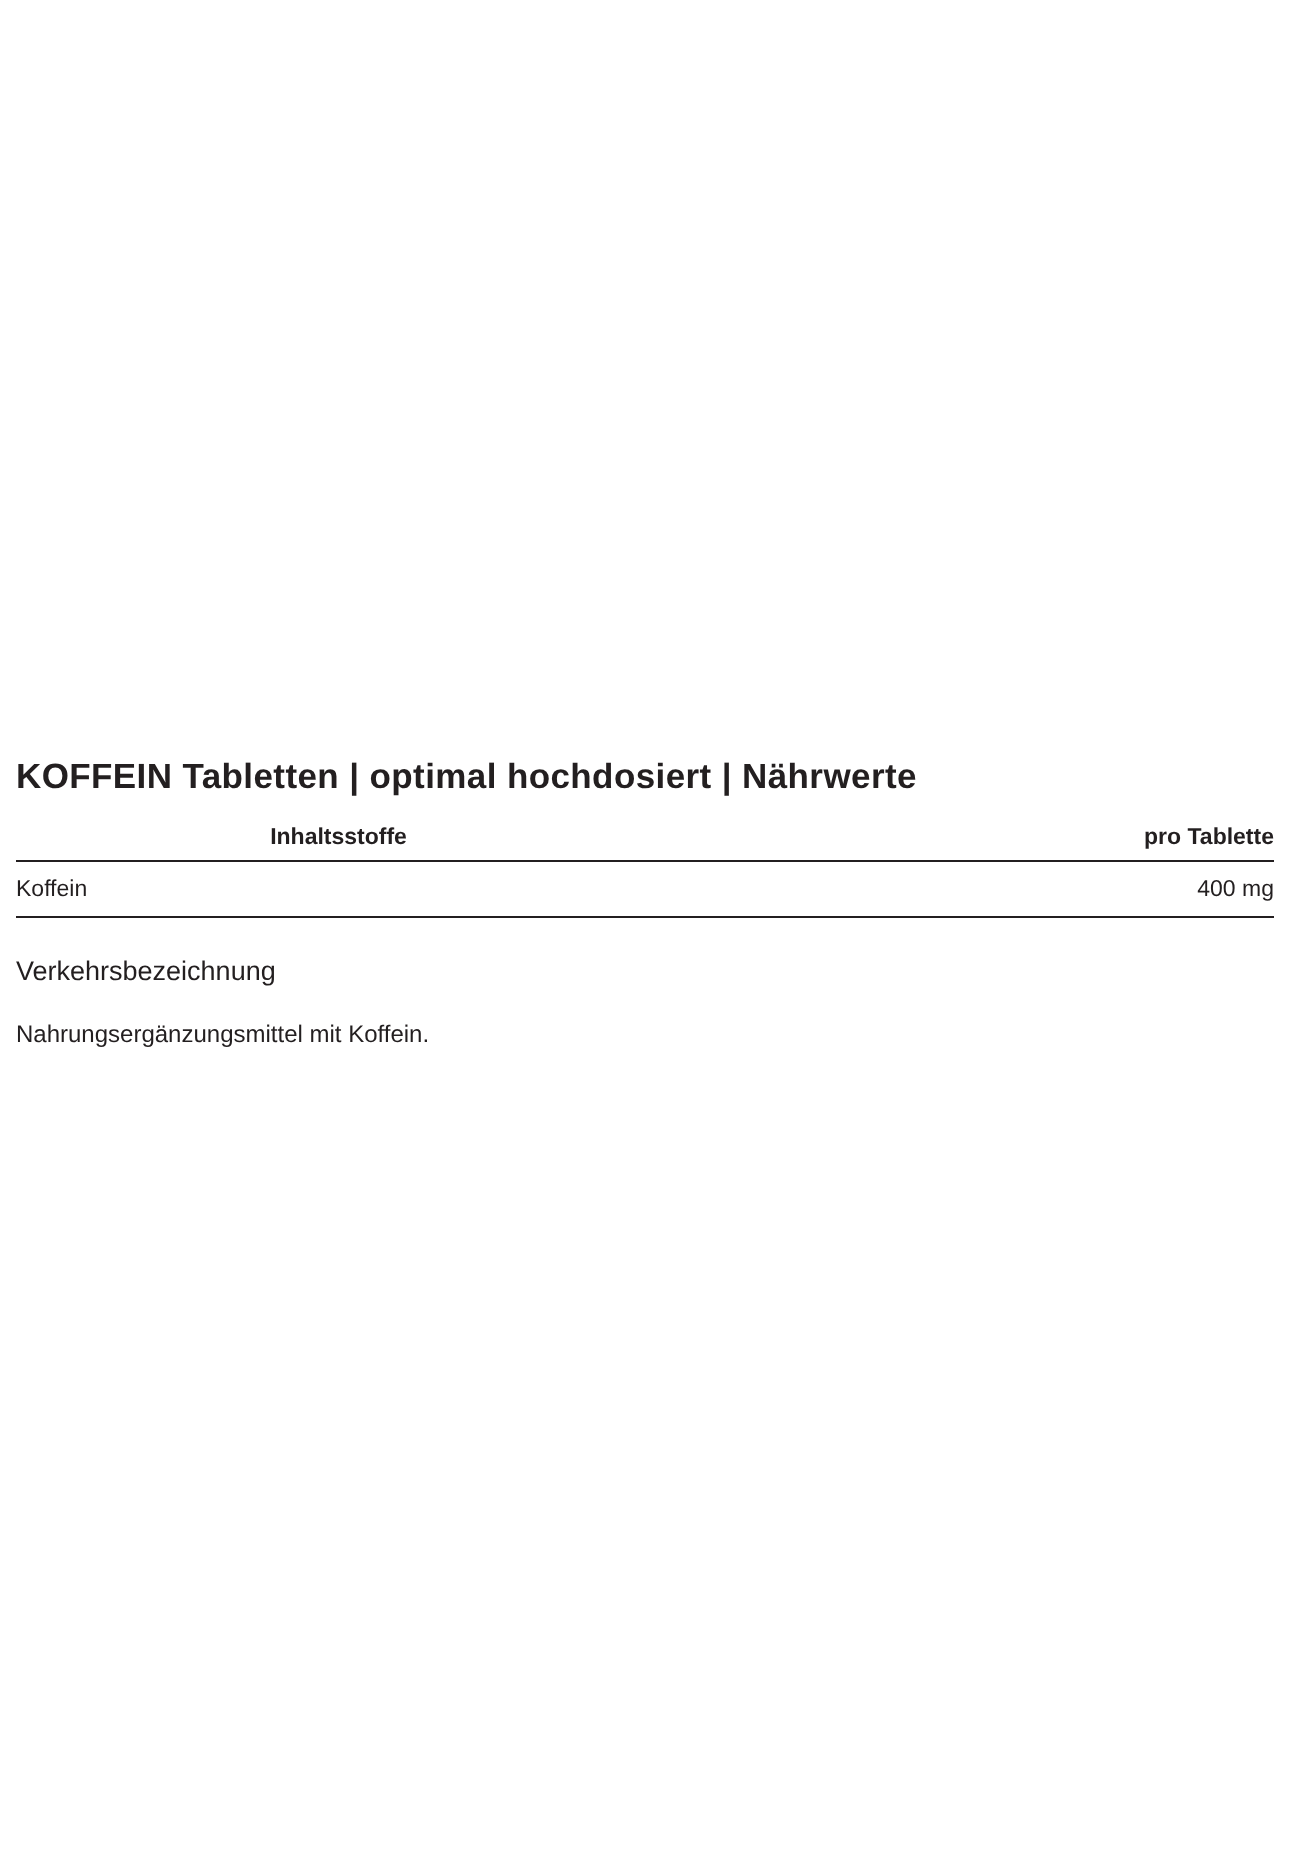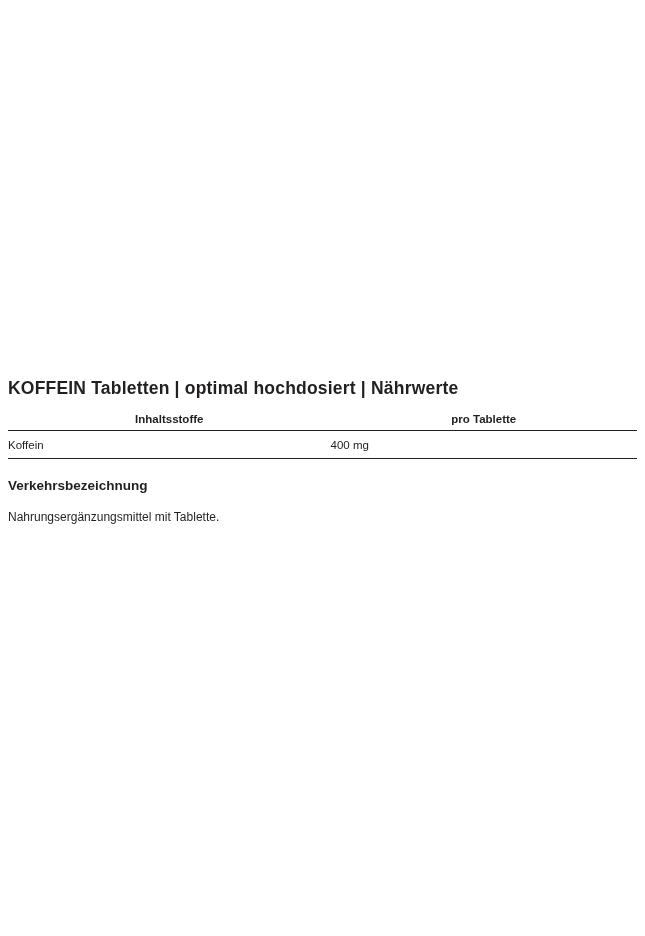--- a/index.html
+++ b/index.html
@@ -50,34 +50,35 @@
     font-weight: bold;
     font-size: 11.5px;
     padding: 0 0 5px 0;
     border-bottom: 1px solid #231f20;
     text-align: center;
     white-space: nowrap;
   }
 
   .nutri-table th.right,
   .nutri-table td.right {
+    text-align: right;
   }
 
   .nutri-table td {
     font-weight: normal;
     font-size: 11.5px;
     padding: 8px 0 7px 0;
     border-bottom: 1px solid #231f20;
     text-align: left;
     margin-left: 48px;
   }
 
   .section-heading {
     font-size: 13.5px;
-    font-weight: bold;
+    font-weight: normal;
     color: #231f20;
     margin: 18px 0 0 0;
     line-height: 1.3;
   }
 
   .section-text {
     font-size: 12px;
     font-weight: normal;
     color: #231f20;
     margin: 14px 0 0 0;
@@ -102,16 +103,16 @@
       <tbody>
         <tr>
           <td>Koffein</td>
           <td class="right">400 mg</td>
         </tr>
       </tbody>
     </table>
 
     <h2 class="section-heading">Verkehrsbezeichnung</h2>
 
-    <p class="section-text">Nahrungsergänzungsmittel mit Tablette.</p>
+    <p class="section-text">Nahrungsergänzungsmittel mit Koffein.</p>
 
   </div>
 </div>
 
 </body></html>

